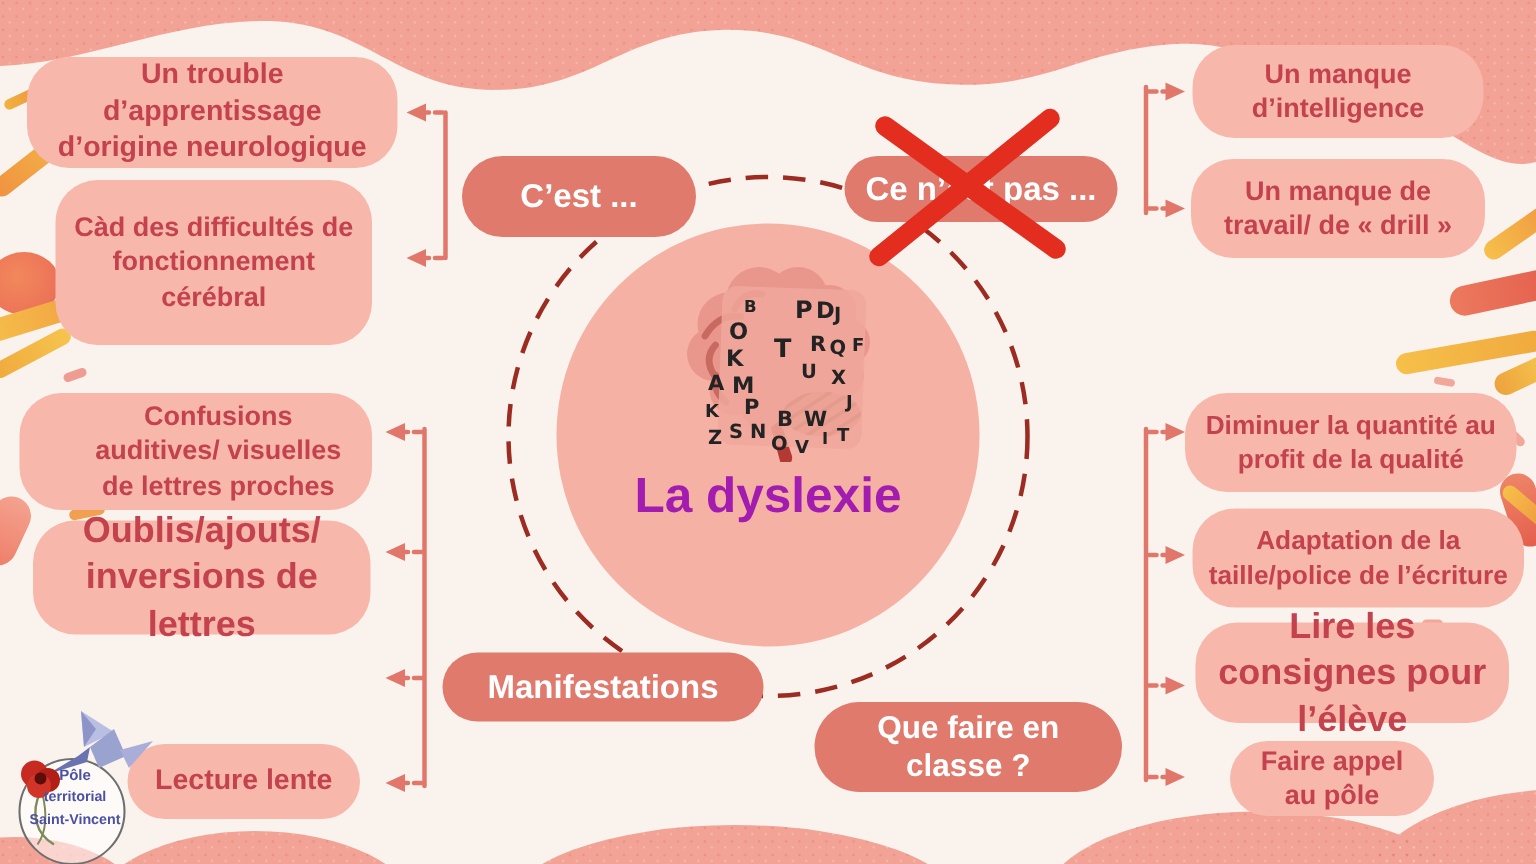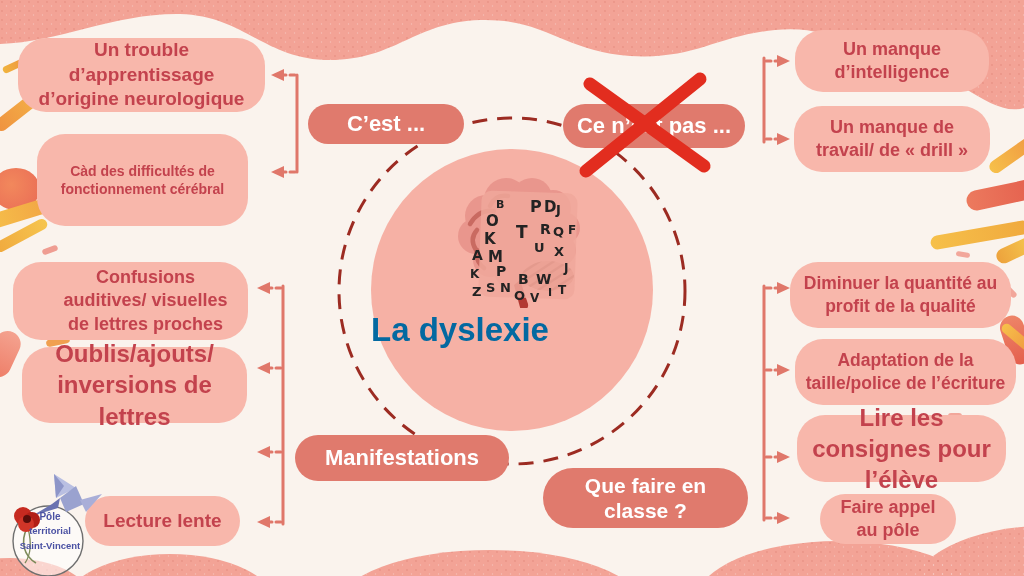--- a/index.html
+++ b/index.html
@@ -10,22 +10,22 @@
   .deco{position:absolute;border-radius:999px;}
   .box{position:absolute;background:#f8b7ab;border-radius:28px;display:flex;
        align-items:center;justify-content:center;text-align:center;
        color:#c3424d;font-weight:700;line-height:1.3;padding:4px 10px;
        box-sizing:border-box;}
   .pill{position:absolute;background:#e07a6d;color:#ffffff;border-radius:999px;
         display:flex;align-items:center;justify-content:center;text-align:center;
         font-weight:700;line-height:1.2;box-sizing:border-box;}
   .center-circle{position:absolute;left:371px;top:149px;width:282px;height:282px;
         border-radius:50%;background:#f6b1a5;}
-  .center-title{position:absolute;left:371px;top:311px;width:282px;
-        font-size:33px;font-weight:700;color:#0369a1;}
+  .center-title{position:absolute;left:371px;top:311px;width:282px;text-align:center;
+        font-size:33px;font-weight:700;color:#a21caf;}
   .brain text{font-family:"DejaVu Sans",sans-serif;font-weight:700;fill:#232323;}
   .logo-text{font-family:"Liberation Sans",sans-serif;font-weight:700;fill:#4a51a3;}
 </style>
 </head>
 <body>
 
 <div class="stage">
 
   <svg class="abs" style="left:0;top:0;" width="1024" height="150" viewBox="0 0 1024 150">
     <defs>
@@ -176,34 +176,34 @@
       <text x="32" y="128" font-size="13">Z</text>
       <text x="74" y="132" font-size="13">O</text>
       <text x="90" y="134" font-size="12">V</text>
       <text x="108" y="128" font-size="11">I</text>
       <text x="118" y="126" font-size="12">T</text>
     </g>
   </svg>
 
   <div class="center-title">La dyslexie</div>
 
-  <div class="pill" style="left:308px;top:104px;width:156px;height:40px;font-size:22px;">C’est ...</div>
+  <div class="pill" style="left:308px;top:104px;width:156px;height:54px;font-size:22px;">C’est ...</div>
   <div class="pill" style="left:563px;top:104px;width:182px;height:44px;font-size:22px;">Ce n’est pas ...</div>
   <div class="pill" style="left:295px;top:435px;width:214px;height:46px;font-size:22px;">Manifestations</div>
   <div class="pill" style="left:543px;top:432px;width:205px;height:60px;font-size:21px;border-radius:30px;padding:0 18px;margin-top:36px;">Que faire en classe ?</div>
 
   <svg class="abs" style="left:560px;top:60px;" width="170" height="130" viewBox="0 0 170 130">
     <g stroke="#e22d1f" stroke-width="13" stroke-linecap="round">
       <line x1="30" y1="24" x2="144" y2="106"></line>
       <line x1="140" y1="19" x2="26" y2="111"></line>
     </g>
   </svg>
 
   <div class="box" style="left:18px;top:38px;width:247px;height:74px;font-size:19px;">Un trouble d’apprentissage d’origine neurologique</div>
-  <div class="box" style="left:37px;top:134px;width:211px;height:92px;font-size:14px;">Càd des difficultés de fonctionnement cérébral</div>
+  <div class="box" style="left:37px;top:120px;width:211px;height:110px;font-size:18px;">Càd des difficultés de fonctionnement cérébral</div>
   <div class="box" style="left:13px;top:262px;width:235px;height:78px;font-size:18px;padding-left:40px;">Confusions auditives/ visuelles de lettres proches</div>
   <div class="box" style="left:22px;top:347px;width:225px;height:76px;font-size:24px;">Oublis/ajouts/ inversions de lettres</div>
   <div class="box" style="left:85px;top:496px;width:155px;height:50px;font-size:19px;">Lecture lente</div>
 
   <div class="box" style="left:795px;top:30px;width:194px;height:62px;font-size:18px;">Un manque d’intelligence</div>
   <div class="box" style="left:794px;top:106px;width:196px;height:66px;font-size:18px;">Un manque de travail/ de « drill »</div>
   <div class="box" style="left:790px;top:262px;width:221px;height:66px;font-size:17.5px;padding:4px 4px;">Diminuer la quantité au profit de la qualité</div>
   <div class="box" style="left:795px;top:339px;width:221px;height:66px;font-size:17.5px;padding:4px 4px;">Adaptation de la taille/police de l’écriture</div>
   <div class="box" style="left:797px;top:415px;width:209px;height:67px;font-size:24px;">Lire les consignes pour l’élève</div>
   <div class="box" style="left:820px;top:494px;width:136px;height:50px;font-size:18px;">Faire appel au pôle</div>

